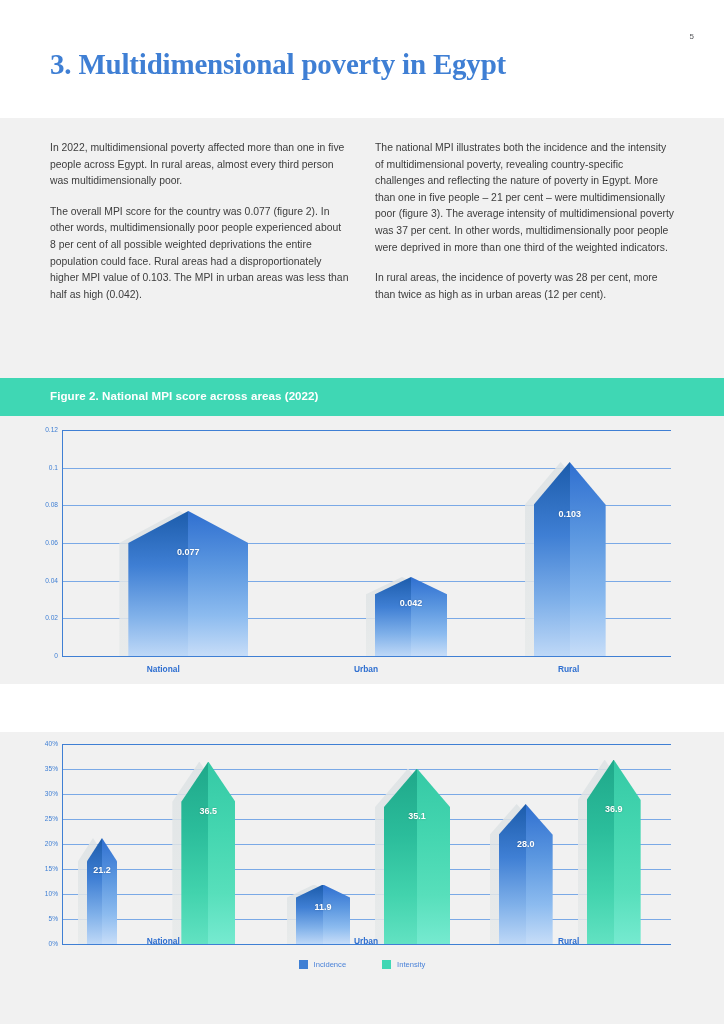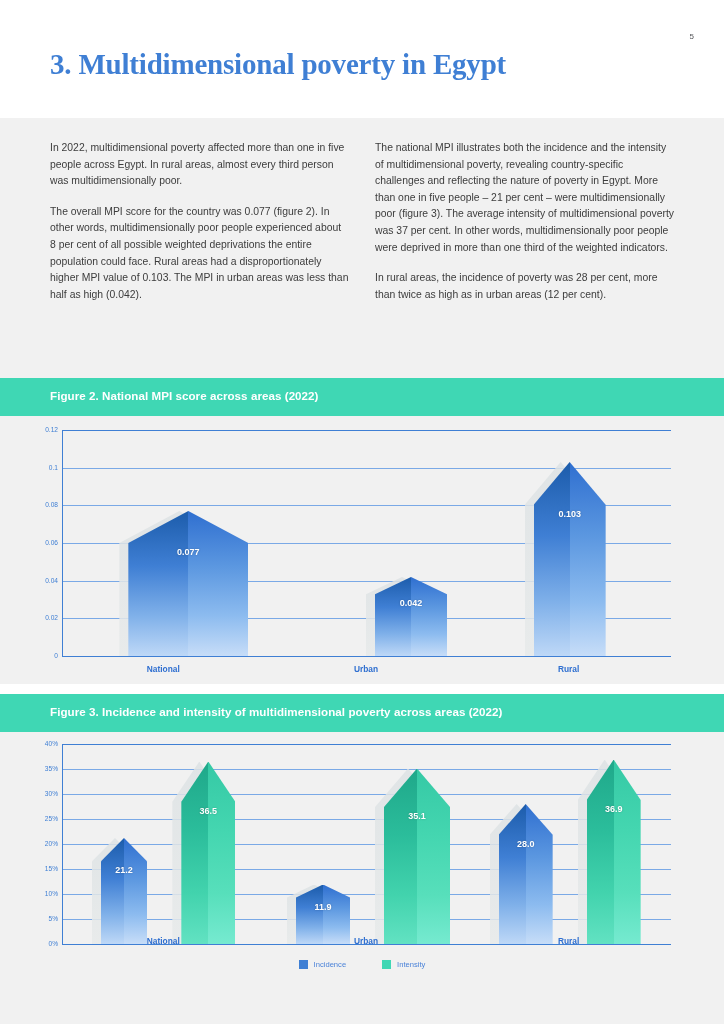--- a/index.html
+++ b/index.html
@@ -191,35 +191,32 @@
         <div class="ytick" style="left: 28px; top: 123px; width: 30px;">0.06</div>
         <div class="ytick" style="left: 28px; top: 85.3333px; width: 30px;">0.08</div>
         <div class="ytick" style="left: 28px; top: 47.6667px; width: 30px;">0.1</div>
         <div class="ytick" style="left: 28px; top: 10px; width: 30px;">0.12</div>
         <div class="catlabel" style="left: 62px; width: 202.667px; top: 248px;">National</div>
         <div class="catlabel" style="left: 264.667px; width: 202.667px; top: 248px;">Urban</div>
         <div class="catlabel" style="left: 467.333px; width: 202.667px; top: 248px;">Rural</div>
       </div>
   </div>
 
-  <div class="fig-band" style="top:694px;">
-    <div class="fig-title">Figure 3. Incidence and intensity of multidimensional poverty across areas (2022)</div>
-  </div>
   <div class="fig-body" style="top:732px;height:292px;">
     <div class="chart" id="chart3">
         <div class="plot" style="left: 62px; top: 12px; width: 608px; height: 200px;">
           <div class="gridline" style="top: 175px;"></div>
           <div class="gridline" style="top: 150px;"></div>
           <div class="gridline" style="top: 125px;"></div>
           <div class="gridline" style="top: 100px;"></div>
           <div class="gridline" style="top: 75px;"></div>
           <div class="gridline" style="top: 50px;"></div>
           <div class="gridline" style="top: 25px;"></div>
           <div class="gridline top" style="top: 0px;"></div>
-          <div class="barwrap blue" style="left: 38px; width: 46px; height: 106px;">
+          <div class="barwrap blue" style="left: 24px; width: 30px; height: 106px;">
             <div class="bar-shadow" style="height: 106px;"></div>
             <div class="bar-body">
               <div class="bar-left"></div>
               <div class="bar-right"></div>
             </div>
             <div class="bar-label" style="top: 27.32px;">21.2</div>
           </div>
           <div class="barwrap green" style="left: 118.333px; width: 54px; height: 182.5px;">
             <div class="bar-shadow" style="height: 182.5px;"></div>
             <div class="bar-body">

